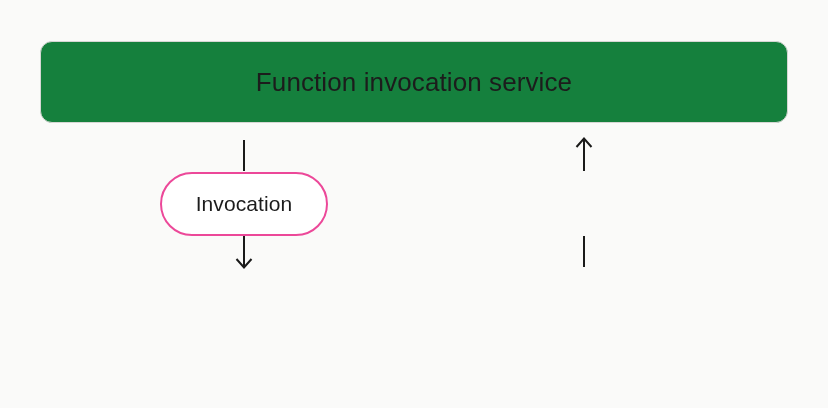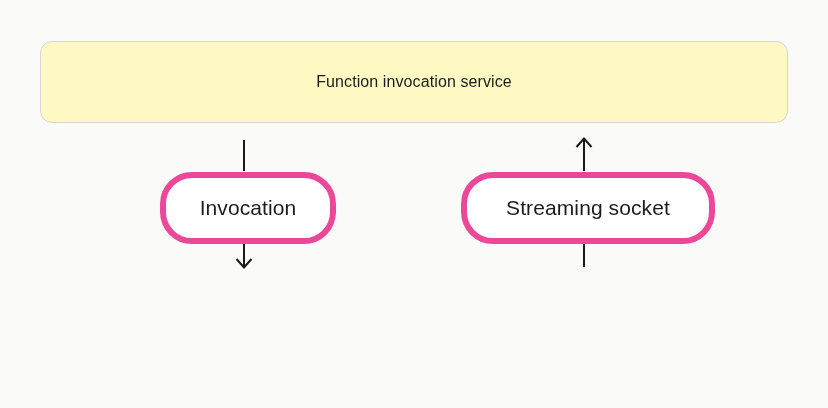--- a/index.html
+++ b/index.html
@@ -12,38 +12,38 @@
     width: 828px;
     height: 408px;
     background: #fafaf9;
     overflow: hidden;
   }
   .node {
     position: absolute;
     left: 40px;
     width: 746px;
     height: 80px;
-    background: #fef9c3;
+    background: #15803d;
     border: 1px solid #d6d6d4;
     border-radius: 12px;
     display: flex;
     align-items: center;
     justify-content: center;
-    font-size: 16px;
+    font-size: 26px;
     color: #1c1c1c;
     letter-spacing: 0.1px;
   }
   .node.top    { top: 41px; }
   .node.bottom { top: 283px; }
   .pill {
     position: absolute;
     top: 172px;
     height: 60px;
     background: #ffffff;
-    border: 6px solid #ec4899;
+    border: 2px solid #ec4899;
     border-radius: 32px;
     display: flex;
     align-items: center;
     justify-content: center;
     font-size: 21px;
     color: #1c1c1c;
     letter-spacing: 0.1px;
   }
   .pill.invocation { left: 160px; width: 164px; }
   .pill.streaming  { left: 461px; width: 242px; }
@@ -82,17 +82,14 @@
       <line class="edge-stroke" x1="584" y1="139.5" x2="584" y2="171"></line>
       <path class="edge-stroke" d="M576.5 147 L584 138.5 L591.5 147"></path>
       <line class="edge-stroke" x1="584" y1="236" x2="584" y2="267"></line>
     </g>
   </svg>
 
   <div class="pill invocation">
     <span>Invocation</span>
   </div>
 
-  <div class="pill streaming">
-    <span>Streaming socket</span>
-  </div>
 
 </div>
 
 </body></html>

